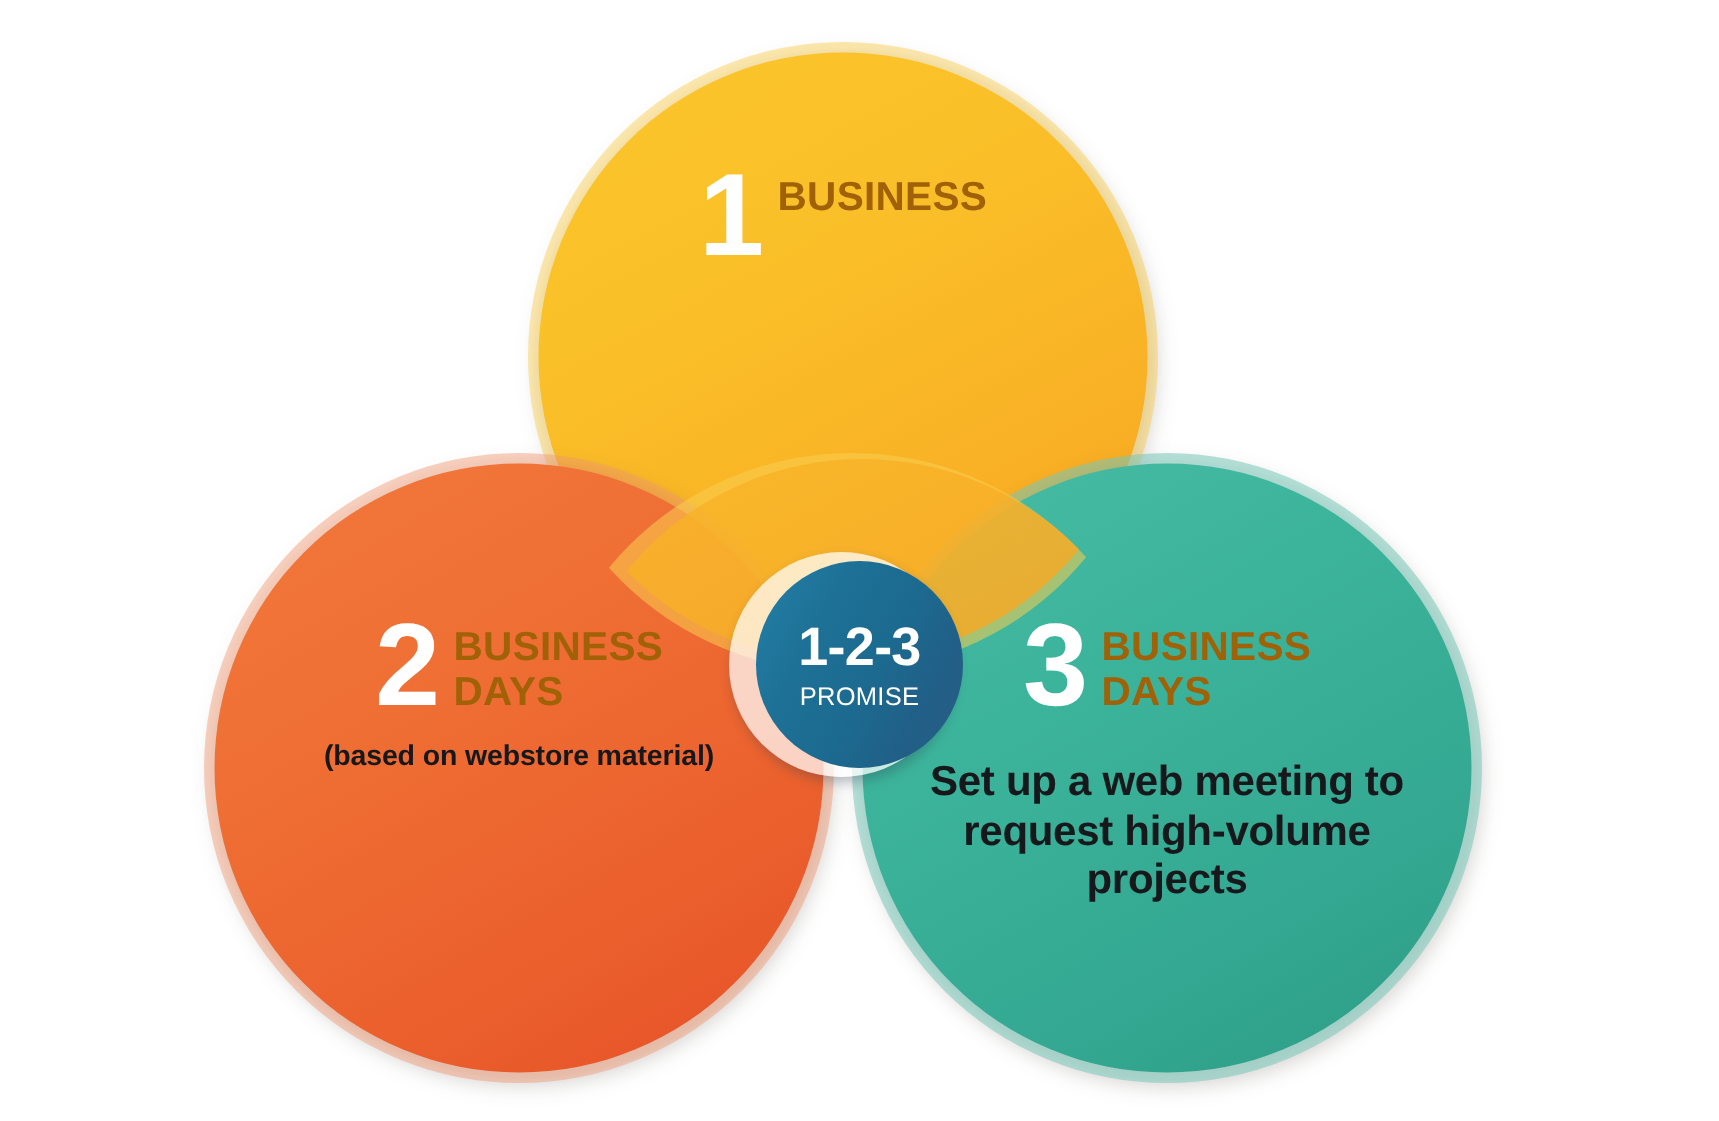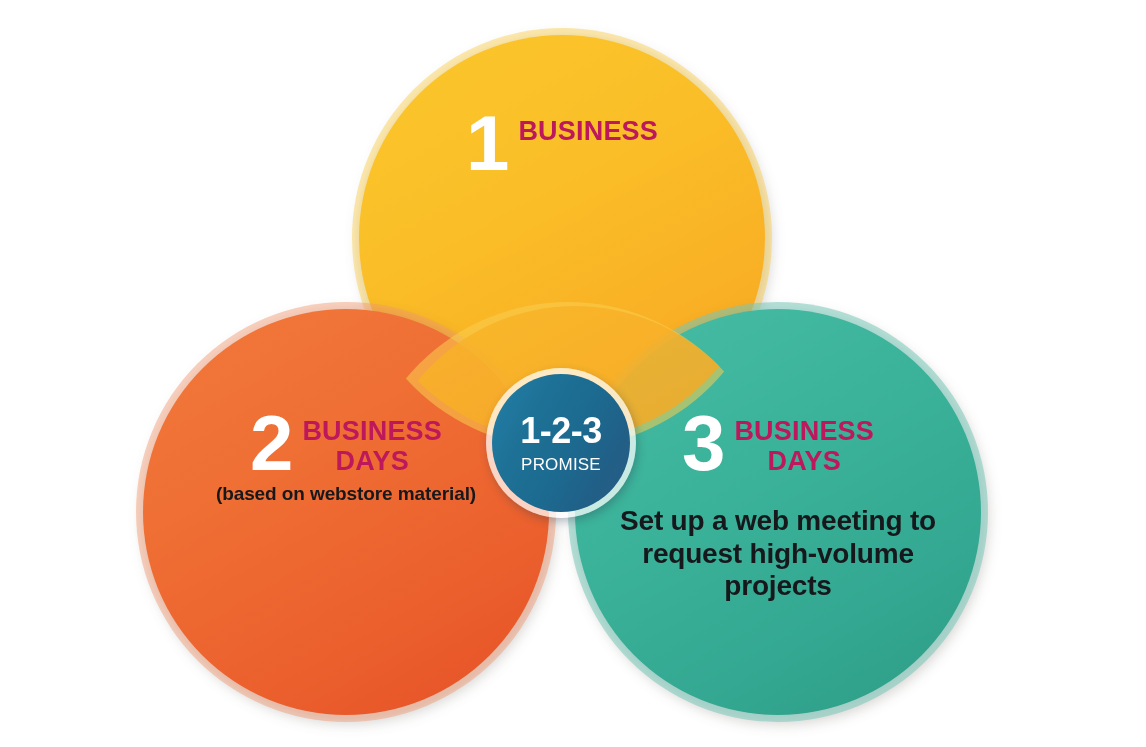--- a/index.html
+++ b/index.html
@@ -100,21 +100,21 @@
     top: 368px;
     width: 150px;
     height: 150px;
     border-radius: 50%;
     z-index: 9;
     background: rgba(255,255,255,0.72);
     box-shadow: 2px 4px 8px rgba(40,60,80,0.30);
   }
   #circle-center .center-body {
     position: absolute;
-    left: 6px;
+    left: 18px;
     top: 6px;
     width: 138px;
     height: 138px;
     border-radius: 50%;
     background:
       linear-gradient(118deg, #2380A8 0%, #1E7196 30%, #1C6A90 55%, #215F87 78%, #2A5C84 100%);
     display: flex;
     flex-direction: column;
     align-items: center;
     justify-content: center;
@@ -149,41 +149,41 @@
     gap: 11px;
   }
   .big-num {
     color: #ffffff;
     font-size: 78px;
     font-weight: bold;
     line-height: 0.86;
     letter-spacing: -2px;
   }
   .unit {
-    color: #be185d;
+    color: #a16207;
     font-size: 27px;
     font-weight: bold;
     line-height: 1.12;
-    text-align: center;
+    text-align: left;
     letter-spacing: 0.2px;
     padding-top: 6px;
   }
   .body-text {
     color: #16181c;
     font-size: 28px;
     font-weight: bold;
     line-height: 1.16;
     letter-spacing: -0.2px;
   }
   .sub-text {
     color: #16181c;
     font-size: 19px;
     font-weight: bold;
     line-height: 1.2;
-    margin-top: 6px;
+    margin-top: 17px;
     letter-spacing: -0.1px;
   }
 
   #content-yellow { left: 372px; top: 110px; width: 380px; }
   #content-yellow .body-text { margin-top: 24px; }
 
   #content-orange { left: 156px; top: 410px; width: 380px; }
   #content-orange .body-text { margin-top: 24px; }
 
   #content-teal { left: 588px; top: 410px; width: 380px; }

